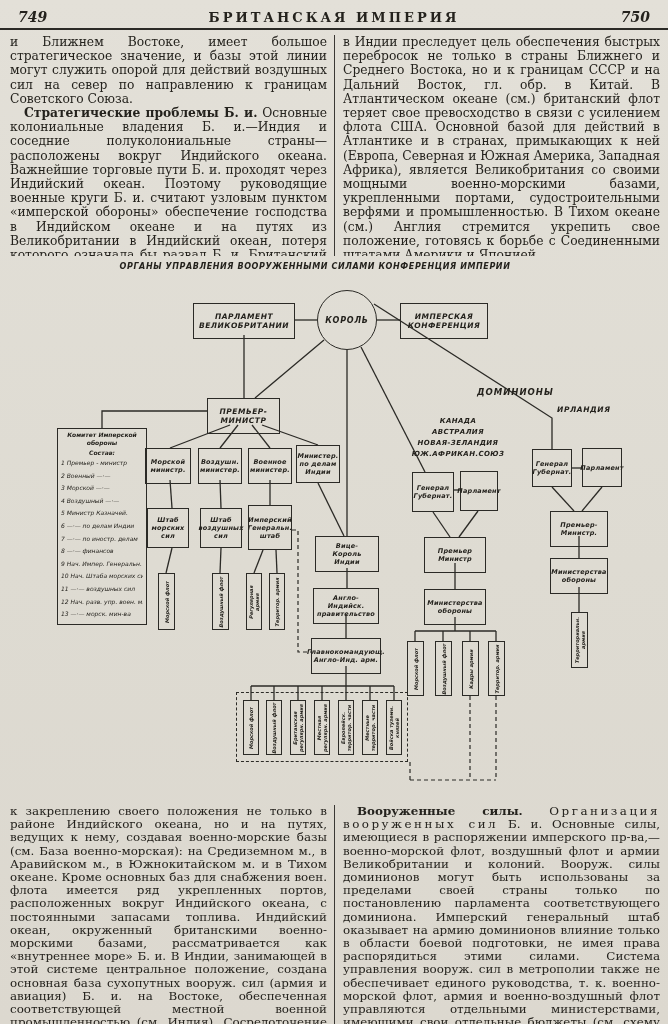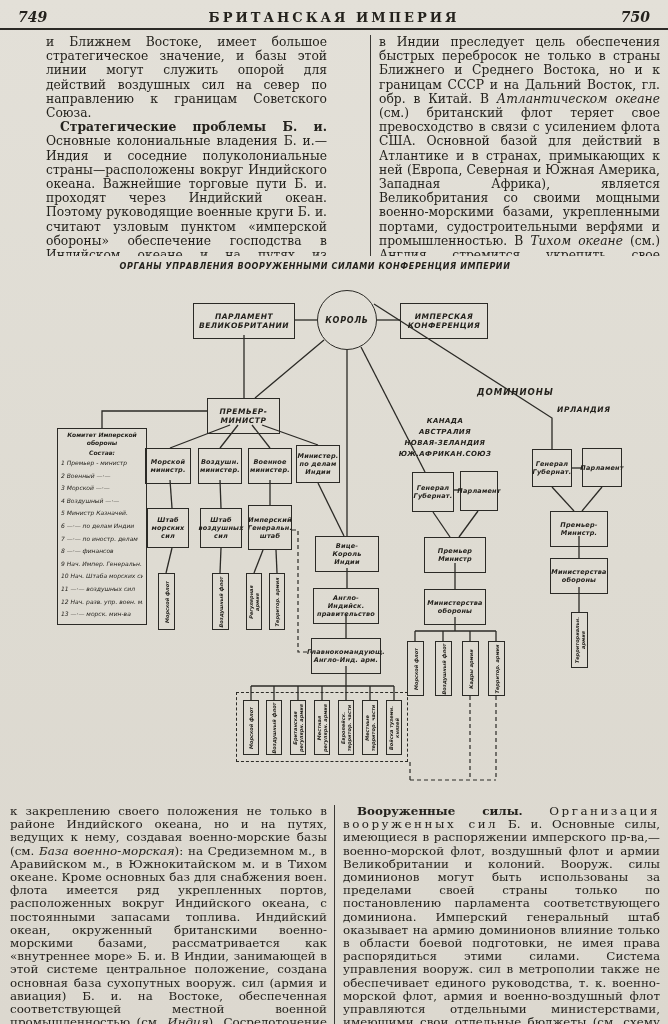--- a/index.html
+++ b/index.html
@@ -12,26 +12,26 @@
   .pn{font:italic bold 14px "DejaVu Serif",serif;width:60px;}
   .pn.r{text-align:right;}
   .hdr-title{flex:1;text-align:center;font:bold 13px "DejaVu Serif",serif;letter-spacing:3px;}
   
   .cols{display:flex;padding:5px 8px 0 10px;box-sizing:border-box;overflow:hidden;}
   .cols.top{height:226px;}
   .cols.bottom{height:224px;}
   .col{width:320px;text-align:justify;}
   .col.left{padding-right:7px;}
   .col.right{border-left:1.3px solid #3a3834;padding-left:8px;}
-  .cols.top .col{font-size:12.3px;line-height:14.2px;margin-left:36px;}
+  .cols.top .col{font-size:12.3px;line-height:14.2px;}
   .cols.bottom .col{font-size:11.9px;line-height:13.2px;}
   .col p{margin:0;}
   .col p.ind{text-indent:14px;}
   .bold{font-weight:bold;}
-  .italic{font-style:italic;}
+  .italic{}
   .spaced{letter-spacing:2.5px;}
   
   .diagram{position:relative;height:544px;font-family:"DejaVu Sans",sans-serif;}
   .wires{position:absolute;left:0;top:0;}
   .dg-title{position:absolute;left:100px;top:6px;width:430px;text-align:center;
     font:italic bold 8px "DejaVu Sans",sans-serif;letter-spacing:0.6px;}
   .dbox{position:absolute;border:1.4px solid #2b2a26;box-sizing:border-box;
     display:flex;align-items:center;justify-content:center;text-align:center;
     font:italic bold 6.5px/8px "DejaVu Sans",sans-serif;padding:17px;letter-spacing:0.2px;}
   .dbox.lg{font-size:7.5px;line-height:9px;letter-spacing:0.5px;}
@@ -136,21 +136,21 @@
     </svg>
 
     <div class="dg-title">ОРГАНЫ УПРАВЛЕНИЯ ВООРУЖЕННЫМИ СИЛАМИ КОНФЕРЕНЦИЯ ИМПЕРИИ</div>
 
     <div class="dbox lg" style="left:193px;top:47px;width:102px;height:32px">ПАРЛАМЕНТ ВЕЛИКОБРИТАНИИ</div>
     <div class="dcircle" style="left:317px;top:34px;width:60px;height:60px">КОРОЛЬ</div>
     <div class="dbox lg" style="left:400px;top:47px;width:88px;height:32px">ИМПЕРСКАЯ КОНФЕРЕНЦИЯ</div>
 
     <div class="dlabel" style="left:477px;top:131px">ДОМИНИОНЫ</div>
     <div class="dlabel sm" style="left:557px;top:149px">ИРЛАНДИЯ</div>
-    <div class="canada" style="left:395px;top:160px;width:100px">
+    <div class="canada" style="left:408px;top:160px;width:100px">
         <div class="li">КАНАДА</div>
         <div class="li">АВСТРАЛИЯ</div>
         <div class="li">НОВАЯ-ЗЕЛАНДИЯ</div>
         <div class="li">ЮЖ.АФРИКАН.СОЮЗ</div>
       </div>
 
     <div class="dbox lg" style="left:207px;top:142px;width:73px;height:27px">ПРЕМЬЕР-МИНИСТР</div>
 
     <div class="committee" style="left:57px;top:172px;width:90px;height:197px">
       <div class="c-head">Комитет Имперской обороны</div>

